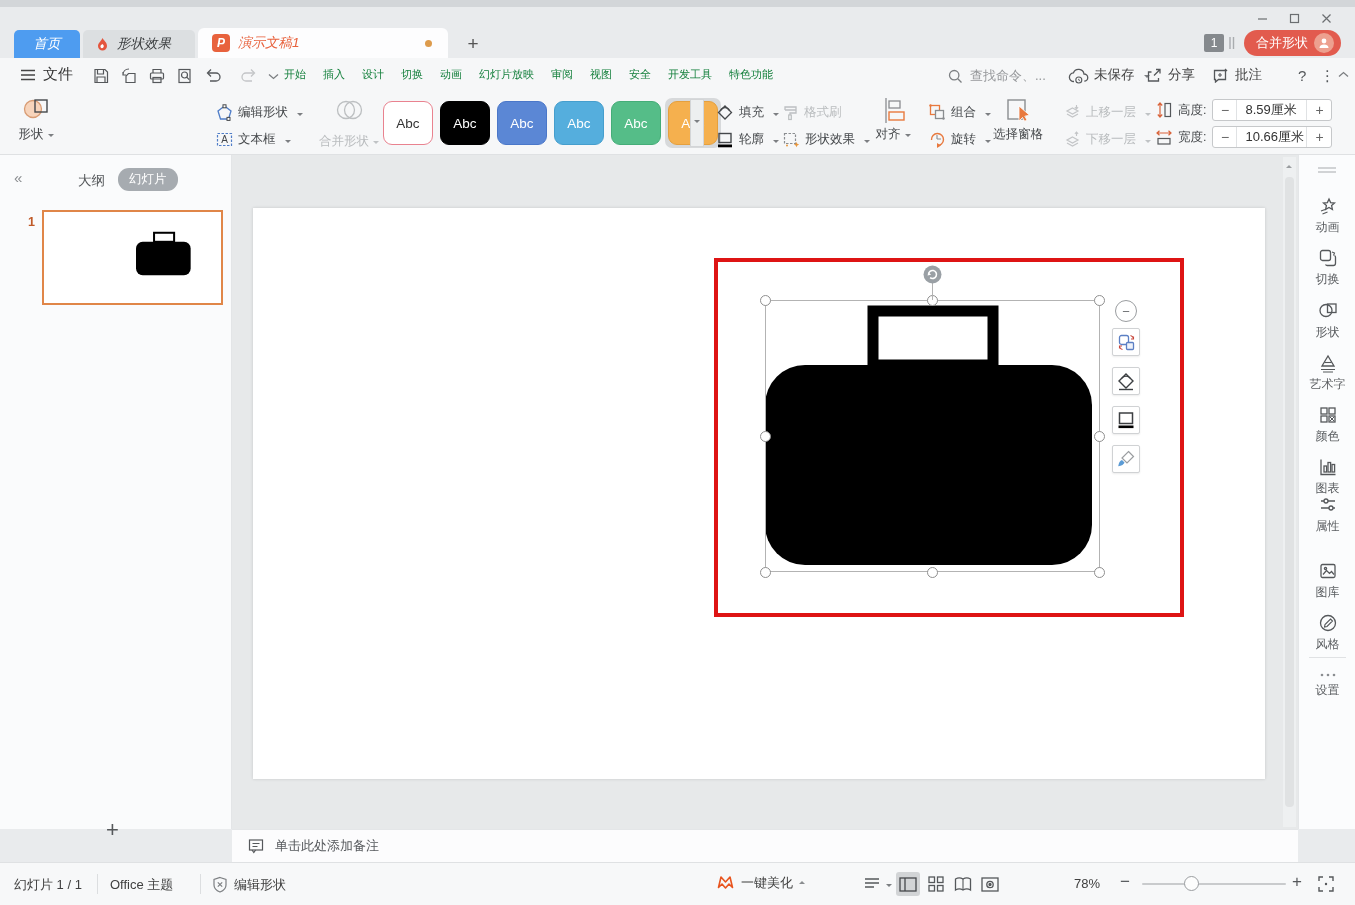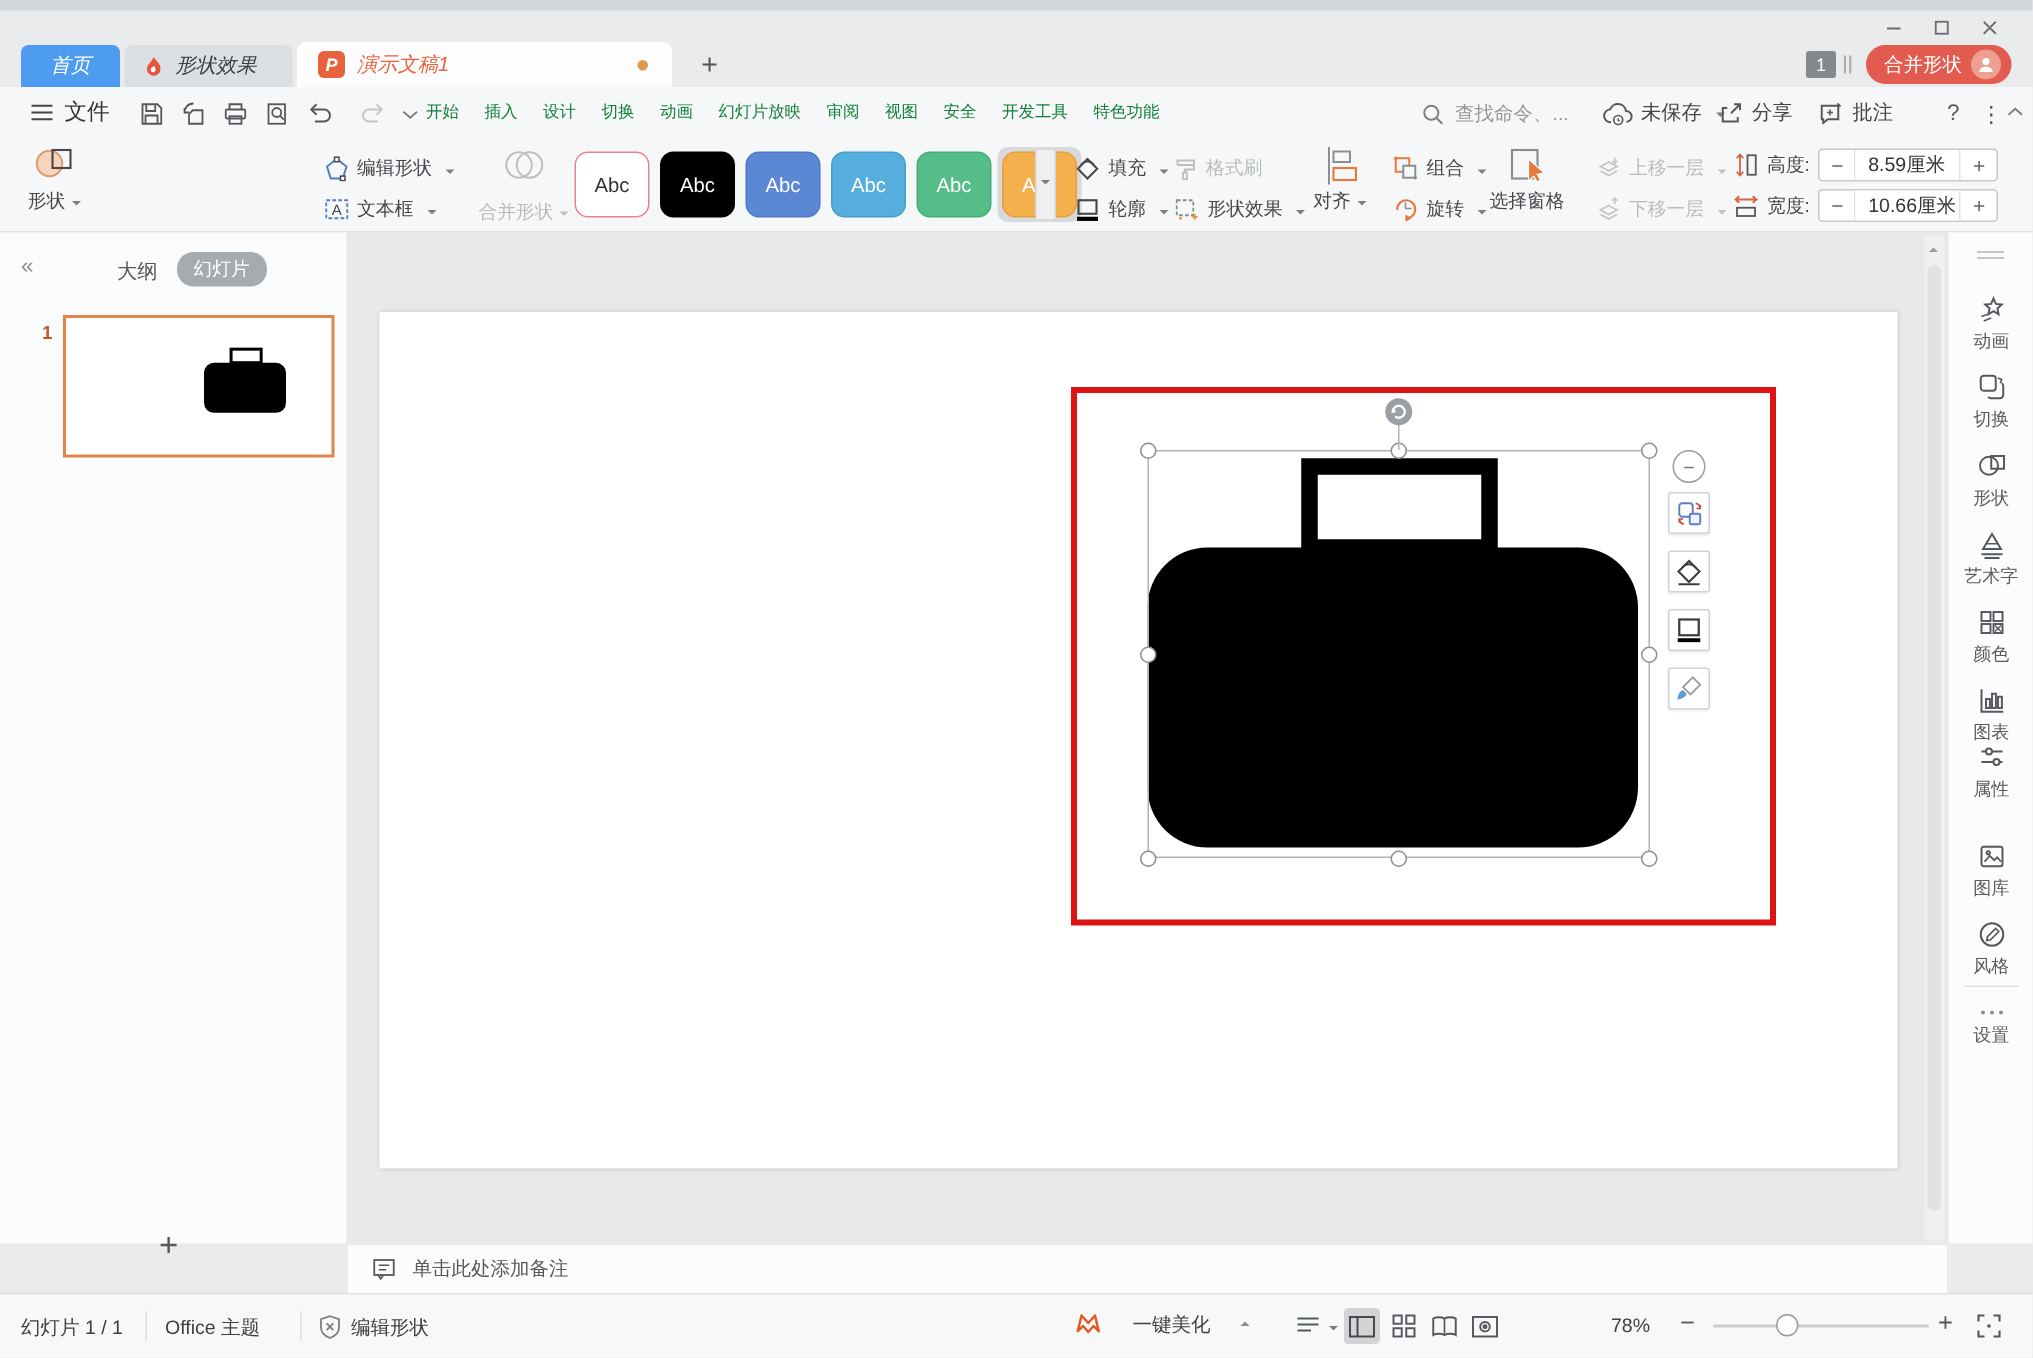--- a/index.html
+++ b/index.html
@@ -696,21 +696,21 @@
   <span class="abs st" style="left:14px;top:13px">幻灯片 1 / 1</span>
   <div class="ssep" style="left:97px"></div>
   <span class="abs st" style="left:110px;top:13px">Office 主题</span>
   <div class="ssep" style="left:200px"></div>
   <svg class="abs" style="left:212px;top:13px" width="16" height="17" viewBox="0 0 16 17">
       <path d="M8 1.5 l6 2 v5.5 c0 4-2.8 5.8-6 7 c-3.2-1.2-6-3-6-7 V3.5z" fill="none" stroke="#7c7f82" stroke-width="1.2"></path>
       <path d="M5.8 6.3 l4.4 4.4 M10.2 6.3 l-4.4 4.4" stroke="#7c7f82" stroke-width="1.2"></path>
     </svg>
   <span class="abs st" style="left:234px;top:13px">编辑形状</span>
 
-  <div class="abs row" style="left:716px;top:10px;gap:20px">
+  <div class="abs row" style="left:716px;top:10px;gap:6px">
     <svg width="19" height="19" viewBox="0 0 19 19">
         <path d="M2.5 14.5 L5 4 l4.5 5 4.5-5 L16.5 14.5 13 11 9.5 15 6 11z" fill="none" stroke="#e8541e" stroke-width="1.6" stroke-linejoin="round"></path>
       </svg>
     <span class="st">一键美化</span>
     <span class="tri up" style="border-bottom-color:#8a8d90"></span>
   </div>
 
   <div class="abs row" style="left:864px;top:14px;gap:2px">
     <svg width="16" height="14" viewBox="0 0 16 14">
         <path d="M1 2h14M1 6h14M1 10h9" stroke="#55585b" stroke-width="1.4"></path>

